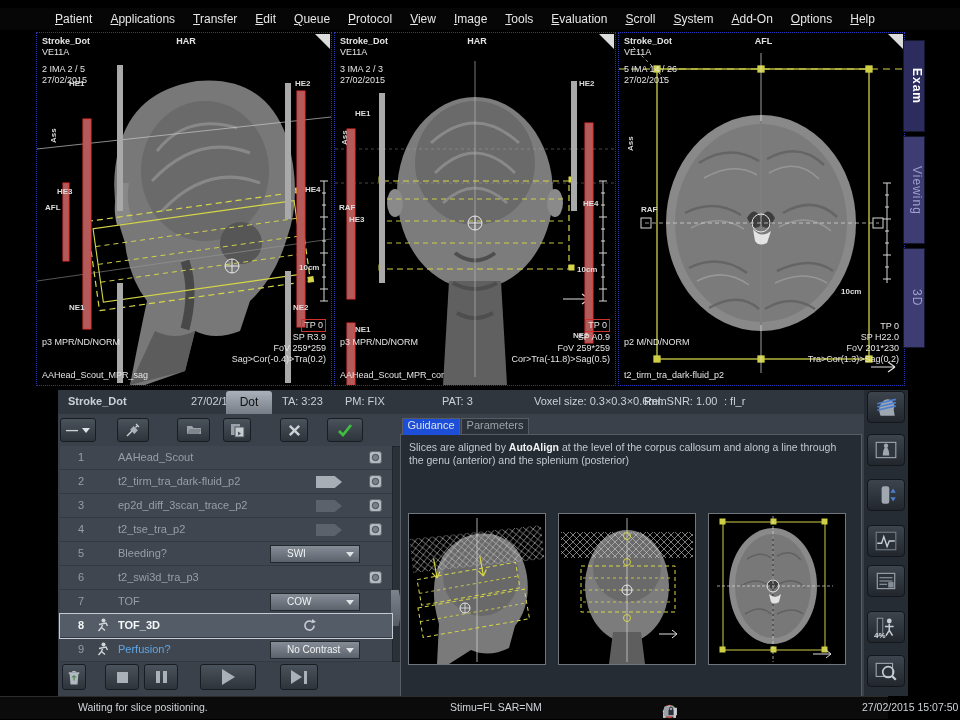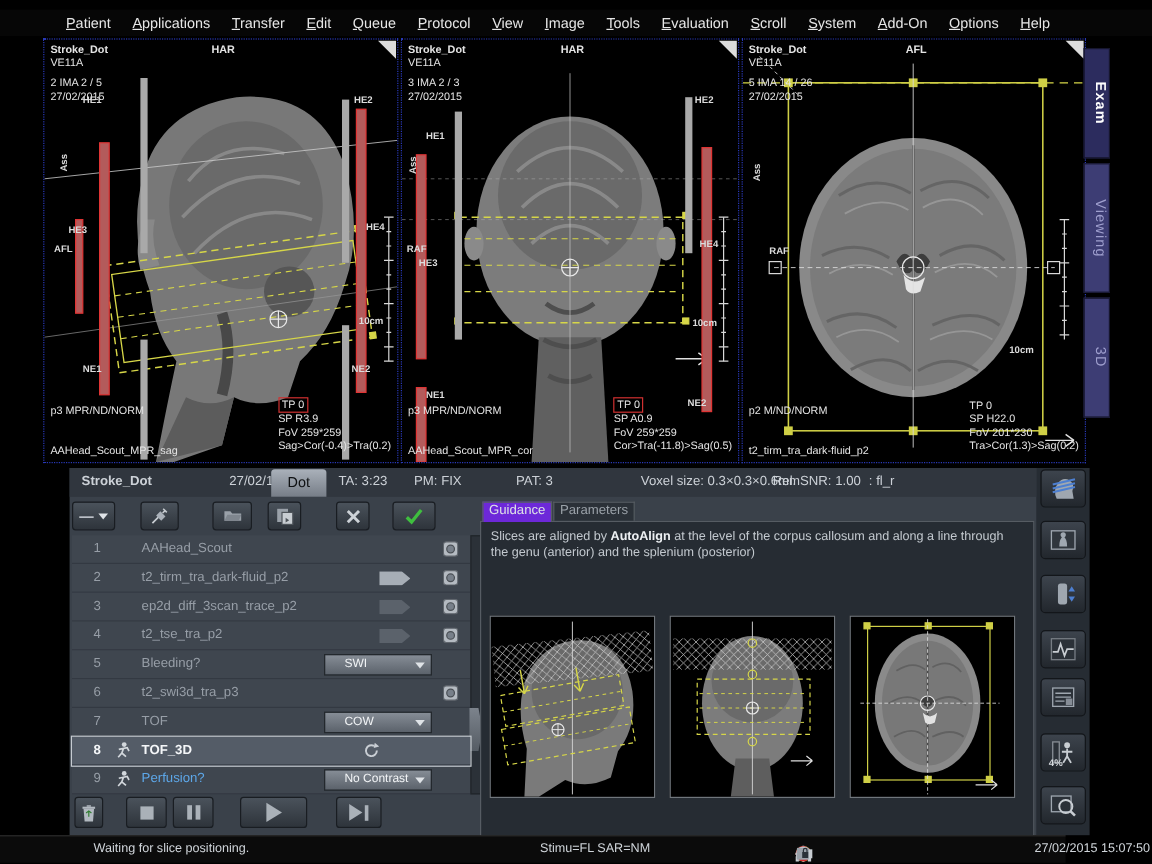--- a/index.html
+++ b/index.html
@@ -10,21 +10,21 @@
   .mi .ul{text-decoration:underline}
   
   .panel{position:absolute;background:#000;border:1px dotted #2838b6;box-sizing:border-box}
   .pimg{position:absolute;left:0;top:0}
   .ptext{position:absolute;color:#e4e4e4;font-size:9px;line-height:11px;white-space:nowrap}
   .b{font-weight:bold}
   .ptl{left:5px;top:3px}
   .ptc{top:3px;left:2px;width:100%;text-align:center}
   .pbl{left:5px;bottom:4px}
   .pbl .ser{margin-top:22px}
-  .pbr{right:5px;bottom:8px;}
+  .pbr{right:5px;bottom:20px;text-align:right}
   .tpbox{display:inline-block;border:1px solid #d03030;padding:0 2px}
   .coil{position:absolute;color:#dcdcdc;font-size:8px;font-weight:bold;white-space:nowrap}
   .coil.rot{transform:rotate(-90deg);transform-origin:left top}
   .corner{position:absolute;right:1px;top:1px;width:0;height:0;border-top:15px solid #dcdcdc;border-left:15px solid transparent}
   
   .vtab{position:absolute;left:903px;width:22px;background:#3d3d74;color:#9f9fce;writing-mode:vertical-rl;text-align:center;font-size:12px;border:1px solid #16162e;box-sizing:border-box;letter-spacing:1px}
   .vtab.active{background:#2c2c5e;color:#fff;font-weight:bold}
   
   .workarea{position:absolute;left:58px;top:390px;width:806px;height:306px;background:#3a414a}
   .pbar{position:absolute;left:0;top:0;width:100%;height:24px;background:#30363e;color:#ccd1d7;font-size:11px}
@@ -52,21 +52,21 @@
   .qhandle{position:absolute;left:333px;top:200px;width:11px;height:36px;background:linear-gradient(#7c838c,#555c64);clip-path:polygon(0 0,70% 0,100% 50%,70% 100%,0 100%)}
   
   .cbtn{position:absolute;top:274px;height:26px;background:linear-gradient(#4a525b,#2e343b);border:1px solid #191d22;border-radius:3px;display:flex;align-items:center;justify-content:center;box-sizing:border-box}
   .stopI{width:11px;height:11px;background:#aab1b8}
   .pauseI{display:flex;gap:3px}.pauseI i{width:4px;height:12px;background:#aab1b8}
   .playI{width:0;height:0;border-top:8px solid transparent;border-bottom:8px solid transparent;border-left:13px solid #aab1b8}
   .skipI{display:flex;align-items:center}.skipI .tri{width:0;height:0;border-top:7px solid transparent;border-bottom:7px solid transparent;border-left:11px solid #aab1b8}.skipI .bar{width:3px;height:13px;background:#aab1b8;margin-left:2px}
   .sumT{position:absolute;top:279px;right:13px;color:#fde047;font-size:12px}
   
   .gtab{position:absolute;top:28px;height:17px;font-size:11px;text-align:center;box-sizing:border-box;border:1px solid #565c63;border-bottom:none}
-  .gtab.on{background:#6d28d9;color:#dde1e6;z-index:2}
+  .gtab.on{background:#1d4ed8;color:#dde1e6;z-index:2}
   .gtab.off{background:#2b3138;color:#9aa1a8}
   .gpanel{position:absolute;left:342px;top:44px;width:462px;height:280px;background:#262c33;border:1px solid #565c63;box-sizing:border-box}
   .gtext{position:absolute;left:8px;top:6px;width:440px;color:#c3c9cf;font-size:10.5px;line-height:13px}
   .gtext b{color:#eef1f4}
   .thumb{position:absolute;top:78px;width:138px;height:152px;background:#000;border:1px solid #70767c;box-sizing:border-box}
   
   .rcol{position:absolute;left:864px;top:390px;width:44px;height:306px;background:#262c33}
   .ribtn{position:absolute;left:3px;width:38px;height:32px;background:linear-gradient(#3d444d,#22272d);border:1px solid #13161a;border-radius:4px;display:flex;align-items:center;justify-content:center;box-sizing:border-box}
   .sar4{position:absolute;left:6px;bottom:2px;color:#d6dade;font-size:8px;font-weight:bold}
   
@@ -287,21 +287,21 @@
   </div>
 
 <div class="workarea">
 
   <div class="pbar">
     <span style="left:10px" class="b">Stroke_Dot</span>
     <span style="left:133px">27/02/1992</span>
     <div class="dotTab">Dot</div>
     <span style="left:224px">TA: 3:23</span>
     <span style="left:287px">PM: FIX</span>
-    <span style="left:372px">PAT: 3</span>
+    <span style="left:384px">PAT: 3</span>
     <span style="left:476px">Voxel size: 0.3×0.3×0.6mm</span>
     <span style="left:586px">Rel. SNR: 1.00</span>
     <span style="left:666px">: fl_r</span>
   </div>
 
   <div class="tbtn" style="left:2px;width:36px">
       <span class="combo-min">—</span>
       <span class="car"></span>
     </div>
   <div class="tbtn" style="left:59px;width:32px">

